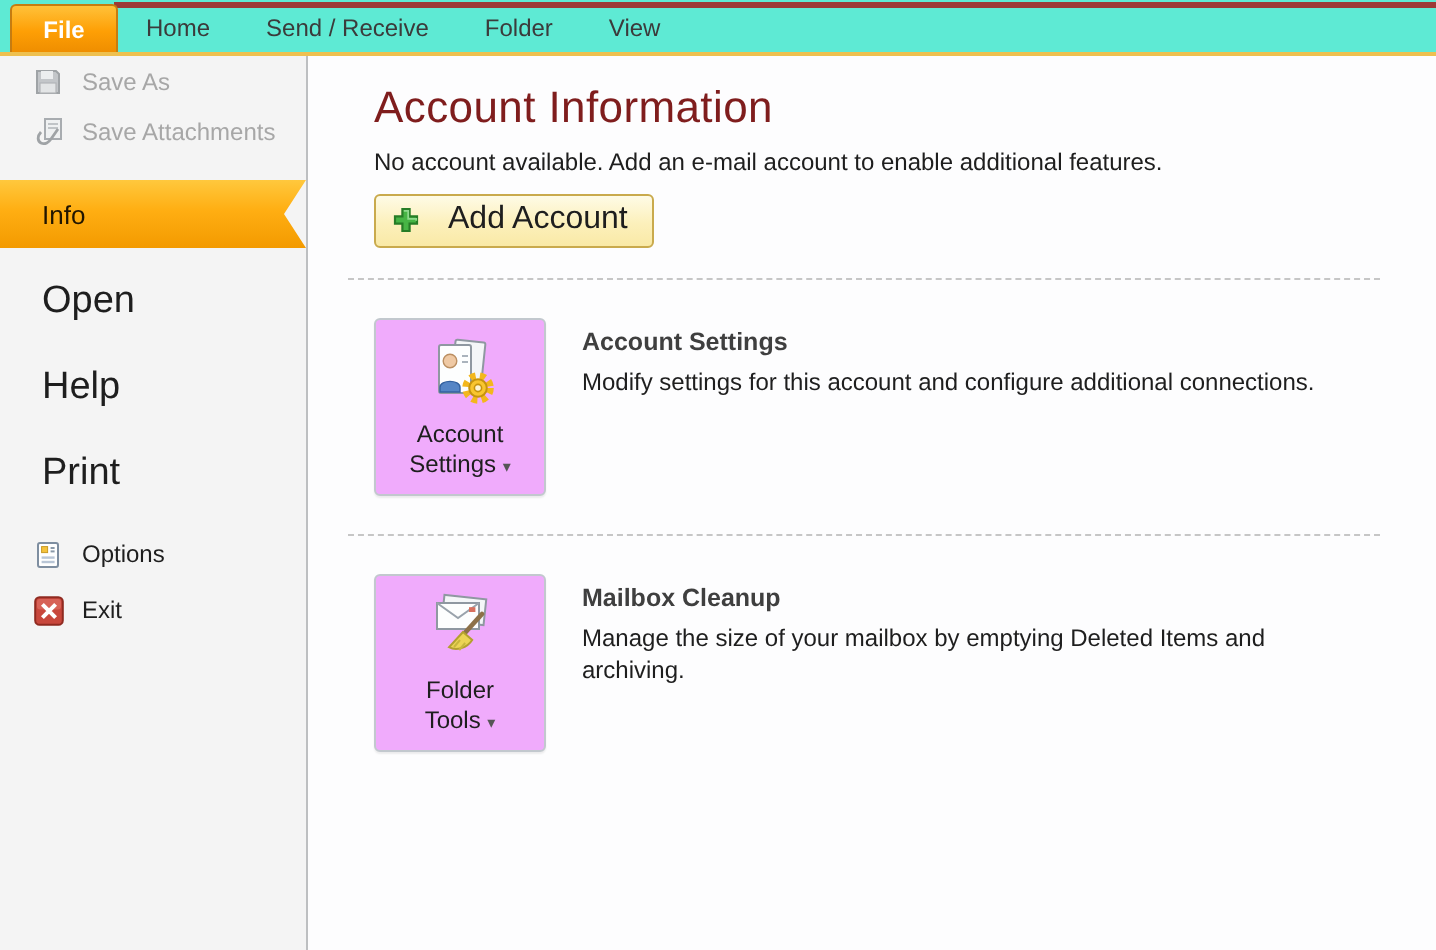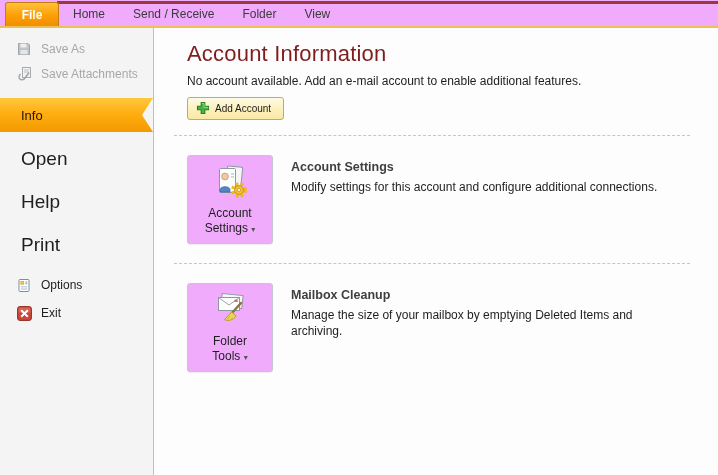--- a/index.html
+++ b/index.html
@@ -2,37 +2,37 @@
 <html style="--accent_red: #9c3a37; --tab_gold_line: #eec04f; --file_tab_orange_light: #ffc139; --info_orange_top: #ffc83d; --info_orange_bottom: #f39a00; --add_button_border: #c9aa4d; --plus_green: #47b545; --exit_red: #c8473c; --sidebar_bg: #f4f4f4; --content_bg: #fdfdfe;"><head>
 <meta charset="utf-8">
 <style>
   html,body{margin:0;padding:0;}
   body{width:718px;height:475px;overflow:hidden;background:#fff;
        font-family:"Liberation Sans","DejaVu Sans",sans-serif;
        -webkit-font-smoothing:antialiased;}
   .window{position:relative;width:718px;height:475px;}
 
   
-  .tabbar{position:relative;height:26px;background:#f0abfc;
+  .tabbar{position:relative;height:26px;background:#5eead4;
           border-bottom:2px solid var(--tab_gold_line,#eec04f);
           display:flex;align-items:flex-end;}
   .red-line{position:absolute;top:1px;left:57px;right:0;height:3px;
             background:var(--accent_red,#9c3a37);}
   .file-tab{position:relative;z-index:2;margin-left:5px;width:52px;height:23px;
             background:linear-gradient(var(--file_tab_orange_light,#ffc139),#fe9f05 55%,#ef8e00);
             border:1px solid #c67c10;border-bottom:none;border-radius:3px 3px 0 0;
             color:#fff;font-weight:bold;font-size:12px;
             display:flex;align-items:center;justify-content:center;cursor:pointer;}
   .tab{height:23px;line-height:23px;padding:0 14px;font-size:12px;color:#3b3b3b;cursor:pointer;}
   .tab:first-of-type{margin-left:8px;}
 
   
   .content{display:flex;height:447px;}
   .sidebar{width:154px;box-sizing:border-box;background:var(--sidebar_bg,#f4f4f4);
-           border-right:1px solid #bdbfc1;padding-top:8px;}
+           border-right:1px solid #bdbfc1;}
   .main{flex:1;box-sizing:border-box;background:var(--content_bg,#fdfdfe);
         padding:13px 28px 0 33px;}
 
   
   .side-item{display:flex;align-items:center;height:25px;padding-left:16px;
              font-size:12px;color:#1e1e1e;cursor:pointer;}
   .side-item .icon{width:16px;height:16px;margin-right:9px;display:flex;
                    align-items:center;justify-content:center;}
   .side-item.disabled{color:#a7a7a7;}
   .info-bar{height:34px;margin-top:12px;box-sizing:border-box;
@@ -42,22 +42,22 @@
             clip-path:polygon(0 0,100% 0,calc(100% - 11px) 50%,100% 100%,0 100%);
             cursor:pointer;}
   .nav-group{margin-top:6px;}
   .nav-item{padding:10px 0 11px 21px;font-size:19px;color:#1e1e1e;cursor:pointer;}
   .footer-group{margin-top:4px;}
   .footer-group .side-item{height:28px;}
 
   
   .page-title{margin:0;font-size:22px;font-weight:400;color:#7f1d1d;letter-spacing:.2px;}
   .subtitle{margin-top:7px;font-size:12px;color:#1e1e1e;}
-  .add-account{margin-top:9px;display:inline-flex;align-items:center;gap:5px;
-               padding:3px 12px 4px 8px;font-size:10px;color:#1e1e1e;
+  .add-account{margin-top:9px;display:inline-flex;align-items:center;gap:14px;
+               padding:3px 12px 4px 8px;font-size:16px;color:#1e1e1e;
                background:linear-gradient(#fefbe6,#fcf0bb 55%,#f9e9a6);
                border:1px solid var(--add_button_border,#c9aa4d);border-radius:3px;
                font-family:inherit;cursor:pointer;}
   .dashed-sep{border-top:1px dashed #c6c6c6;margin:15px 0 0 -13px;}
   .section-row{display:flex;margin-top:19px;}
   .section-row + .dashed-sep{margin-top:19px;}
   .big-btn{width:86px;min-height:82px;box-sizing:border-box;
            background:#f0abfc;border:1px solid #c2c8ce;border-radius:3px;
            box-shadow:0 1px 1px rgba(0,0,0,.07);
            display:flex;flex-direction:column;align-items:center;

